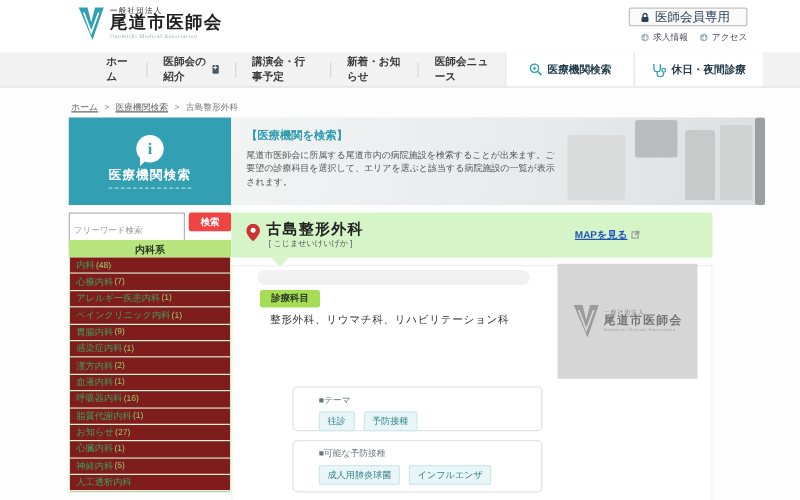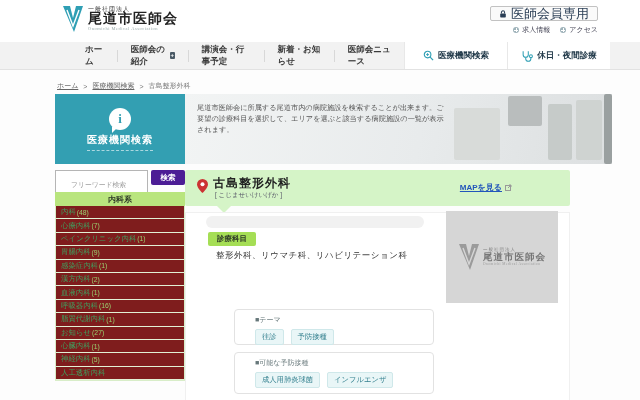--- a/index.html
+++ b/index.html
@@ -9,21 +9,21 @@
 
   
   .hdr { position:absolute; top:0; left:0; width:640px; height:42px; background:#fff; }
   .logo { position:absolute; left:62px; top:4px; display:flex; align-items:center; gap:4px; }
   .logo-mark { width:22px; height:30px; }
   .logo-txt { line-height:1.05; font-family:"Liberation Serif","DejaVu Serif",serif; }
   .logo-type { font-size:6px; color:#333; letter-spacing:1px; }
   .logo-name { font-size:14px; font-weight:bold; color:#222; letter-spacing:1px; }
   .logo-en { font-size:4.5px; color:#9aa; letter-spacing:.5px; }
   .member-btn { position:absolute; right:42px; top:6px; height:15px; min-width:95px; display:flex; align-items:center; gap:4px;
-    background:#fafafa; border:1px solid #c2c2c2; border-radius:2px; padding:0 8px; font-size:13px; color:#2a3e55; cursor:pointer; }
+    background:#fafafa; border:1px solid #c2c2c2; border-radius:2px; padding:0 8px; font-size:10px; color:#2a3e55; cursor:pointer; }
   .quick { position:absolute; right:42px; top:25px; display:flex; gap:10px; font-size:7px; color:#445; }
   .quick-item { display:flex; align-items:center; gap:3px; cursor:pointer; }
   .mini-circle { width:6px; height:6px; border-radius:50%; background:#9fb3ba; position:relative; }
   .mini-circle::after { content:""; position:absolute; left:2.5px; top:1px; width:1px; height:4px; background:#fff; }
   .mini-circle::before { content:""; position:absolute; left:1px; top:2.5px; width:4px; height:1px; background:#fff; }
 
   
   .nav { position:absolute; top:42px; left:0; width:640px; height:28px; background:#f2f2f2; border-bottom:1px solid #e2e2e2; display:flex; align-items:stretch; }
   .nav-main { display:flex; align-items:center; margin-left:72px; }
   .nav-item { font-size:8.5px; font-weight:bold; color:#3a3a3a; padding:0 13px; display:flex; align-items:center; gap:3px; cursor:pointer; height:12px; }
@@ -52,23 +52,23 @@
   .s2 { right:40px; top:10px; width:24px; height:56px; background:#c6cbc9; }
   .s3 { right:70px; top:2px; width:34px; height:30px; background:#b9bdbd; }
   .s4 { right:112px; top:14px; width:46px; height:52px; background:#d8dbd9; }
   .s5 { right:0px; top:0px; width:8px; height:70px; background:#9aa0a0; }
   .intro-copy { position:absolute; left:12px; top:8px; width:270px; }
   .intro-head { font-size:9px; font-weight:bold; color:#2d9aad; margin-bottom:3px; }
   .intro-desc { font-size:7.2px; color:#555; line-height:1.55; width:252px; }
 
   
   .search-row { position:absolute; left:55px; top:170px; width:130px; display:flex; gap:3px; }
-  .search-input { width:93px; height:29px; border:1px solid #b5b5b5; background:#fff; font-size:6.8px; padding:0 15px; color:#333; }
+  .search-input { width:93px; height:29px; border:1px solid #b5b5b5; background:#fff; font-size:6.8px; padding:0 3px; color:#333; }
   .search-input::placeholder { color:#999; }
-  .search-btn { width:45px; height:15px; background:#4c1d95; color:#fff; border:none; border-radius:2px; font-size:7.5px; font-weight:bold; cursor:pointer; }
+  .search-btn { width:45px; height:15px; background:#ef4444; color:#fff; border:none; border-radius:2px; font-size:7.5px; font-weight:bold; cursor:pointer; }
   .cat-head { position:absolute; left:55px; top:192px; width:130px; height:14px; background:#b9e57e; color:#2e3a28;
     font-size:8px; font-weight:bold; display:flex; align-items:center; justify-content:center; }
   .cat-list { position:absolute; left:55px; top:206px; width:130px; background:#fff; border:1px solid #d8edc8; border-top:none; list-style:none; }
   .cat-item { height:13.4px; display:flex; align-items:center; padding-left:5px; font-size:7.4px; color:#3fa05f;
     border-bottom:1px solid #e2f1d4; cursor:pointer; background:#7f1d1d; }
   .cat-count { color:#9bd06f; margin-left:1px; font-size:6.8px; }
 
   
   .banner { position:absolute; left:185px; top:170px; width:385px; height:36px; background:#d5f4c7; border-radius:2px; }
   .banner::after { content:""; position:absolute; left:32px; bottom:-7px; border:7px solid transparent; border-top-color:#d5f4c7; border-bottom:none; }
@@ -194,20 +194,21 @@
     <div class="bubble">i</div>
     <div class="intro-side-label">医療機関検索</div>
   </div>
   <div class="intro-photo">
     <div class="stone s4"></div>
     <div class="stone s3"></div>
     <div class="stone s2"></div>
     <div class="stone s1"></div>
     <div class="stone s5"></div>
     <div class="intro-copy">
+      <div class="intro-head">【医療機関を検索】</div>
       <div class="intro-desc">尾道市医師会に所属する尾道市内の病院施設を検索することが出来ます。ご要望の診療科目を選択して、エリアを選ぶと該当する病院施設の一覧が表示されます。</div>
     </div>
   </div>
 
   <div class="search-row">
     <input class="search-input" type="text" placeholder="フリーワード検索" style="">
     <button class="search-btn">検索</button>
   </div>
   <div class="cat-head">内科系</div>
   <ul class="cat-list">
@@ -215,20 +216,24 @@
       <li class="cat-item">
         <span>内科</span>
         <span class="cat-count">(48)</span>
       </li>
 
       <li class="cat-item">
         <span>心療内科</span>
         <span class="cat-count">(7)</span>
       </li>
 
+      <li class="cat-item">
+        <span>アレルギー疾患内科</span>
+        <span class="cat-count">(1)</span>
+      </li>
 
       <li class="cat-item">
         <span>ペインクリニック内科</span>
         <span class="cat-count">(1)</span>
       </li>
 
       <li class="cat-item">
         <span>胃腸内科</span>
         <span class="cat-count">(9)</span>
       </li>

